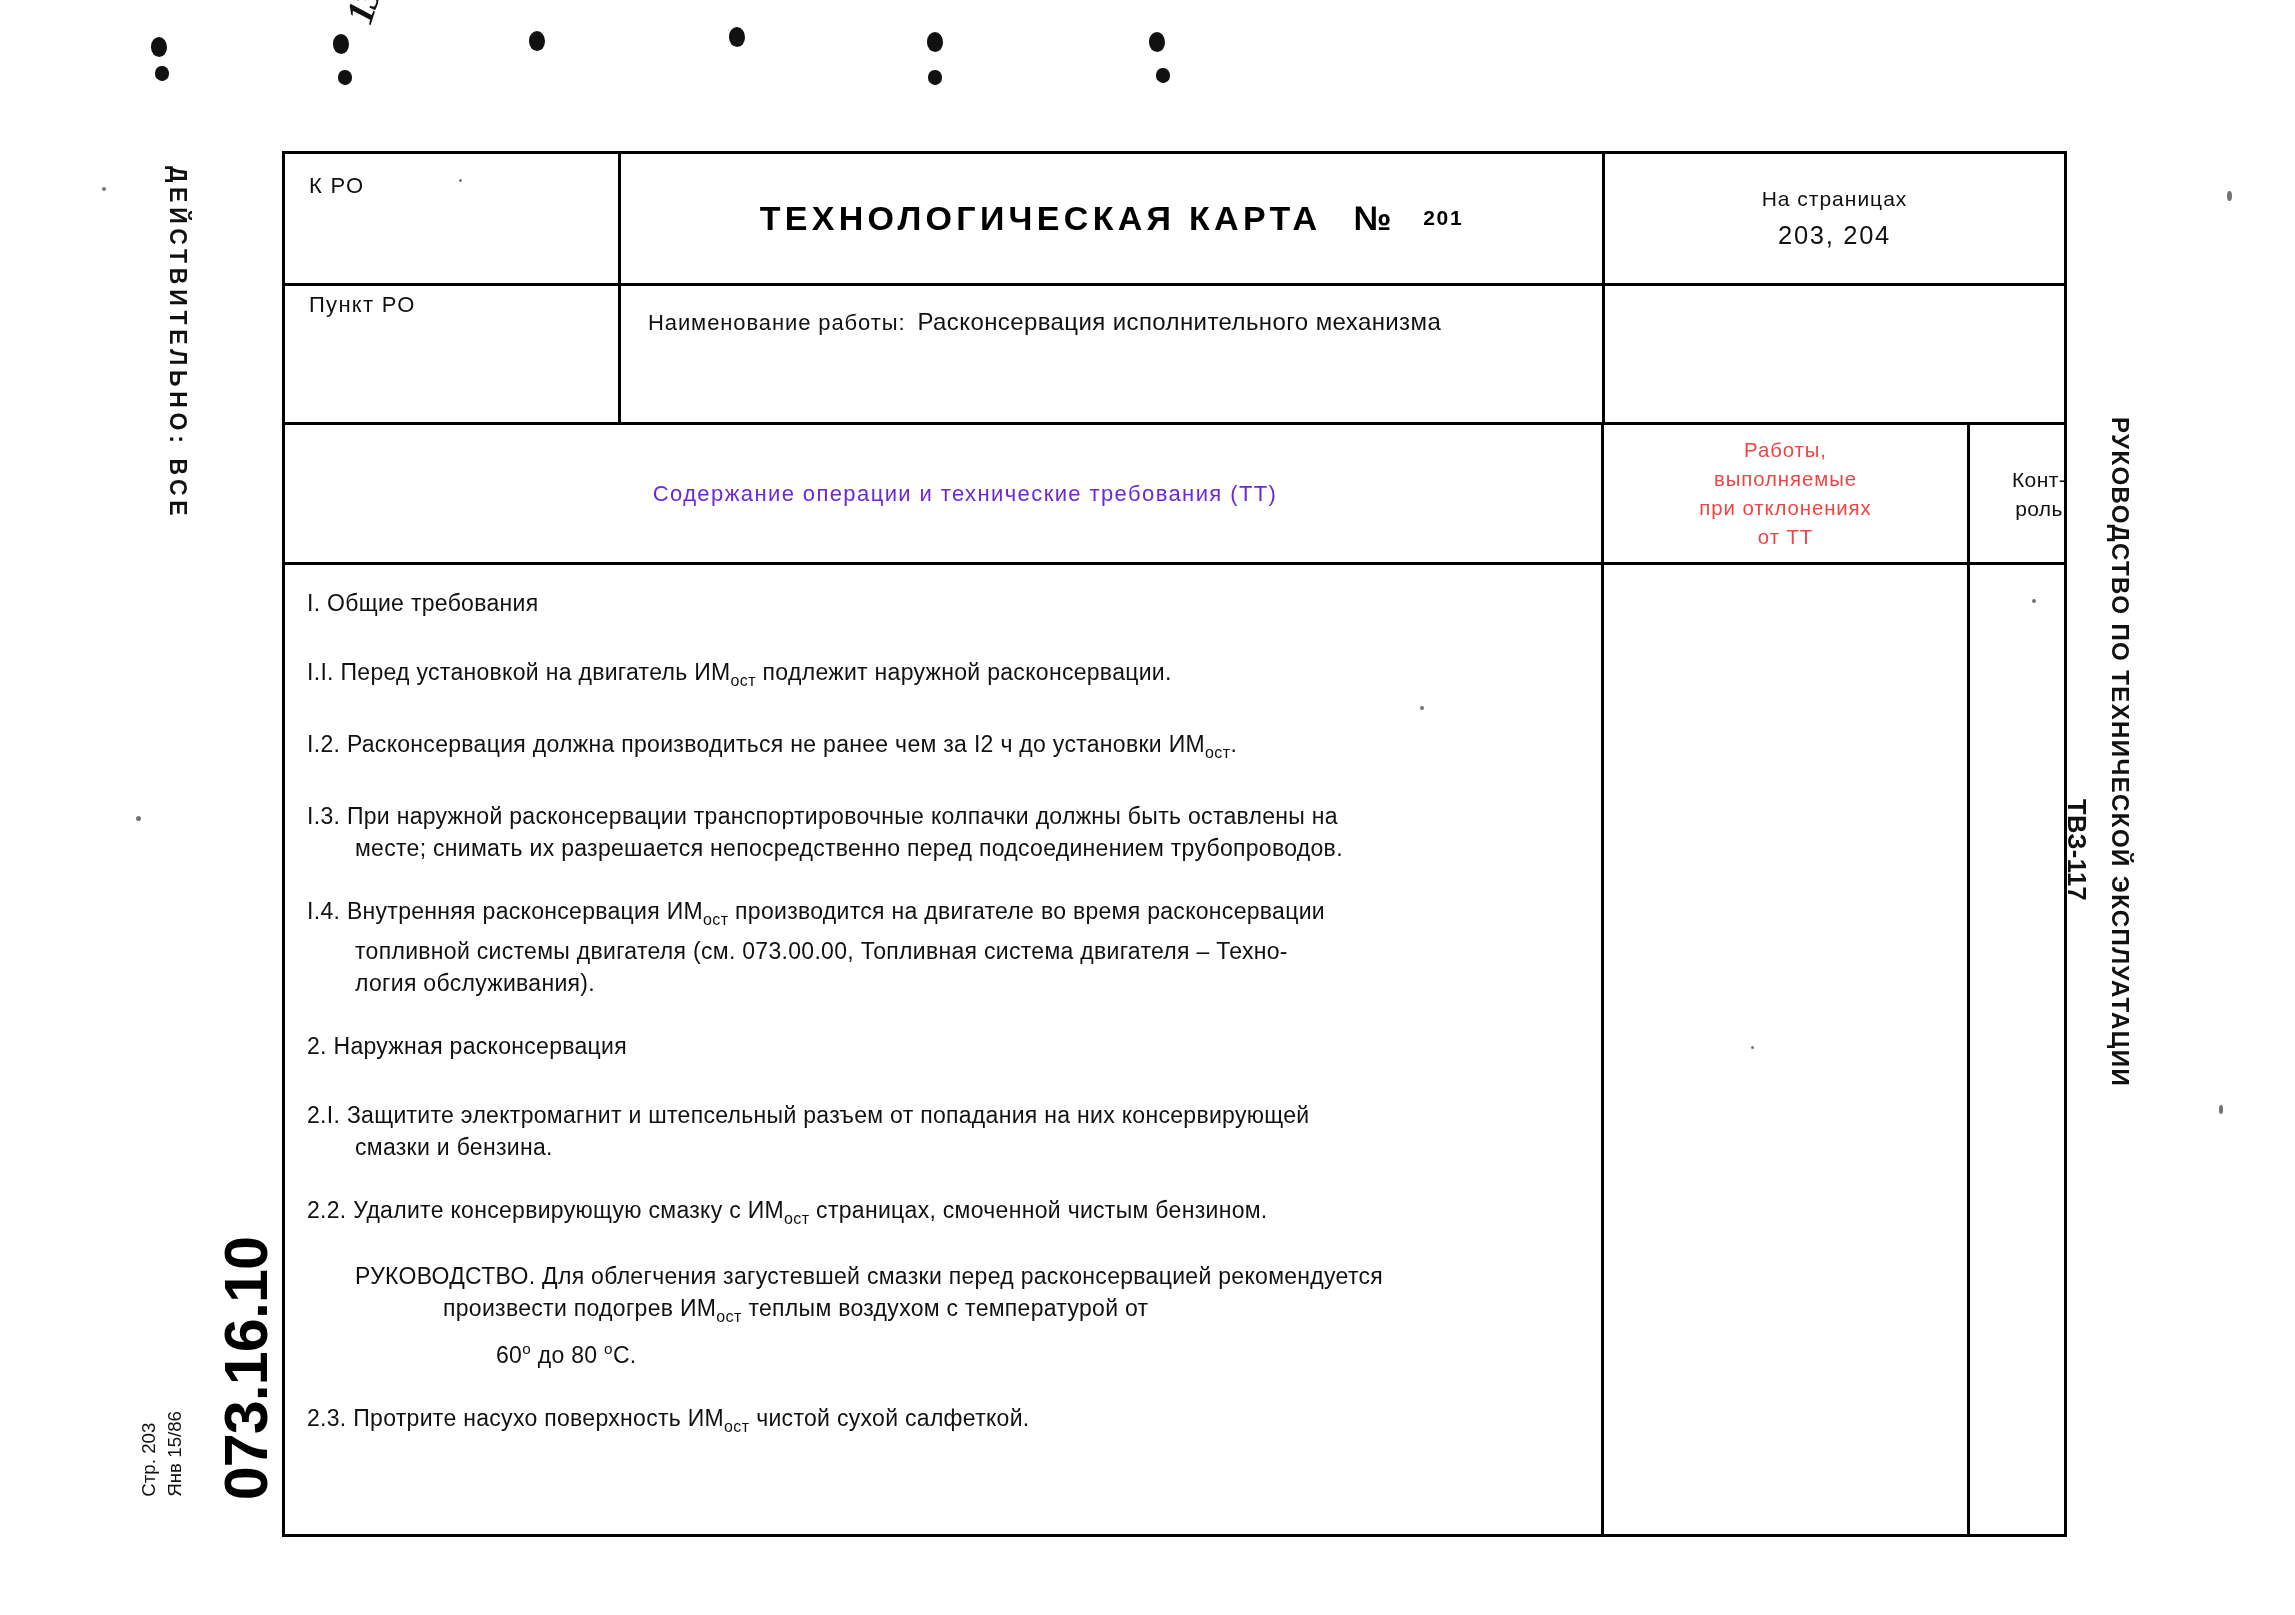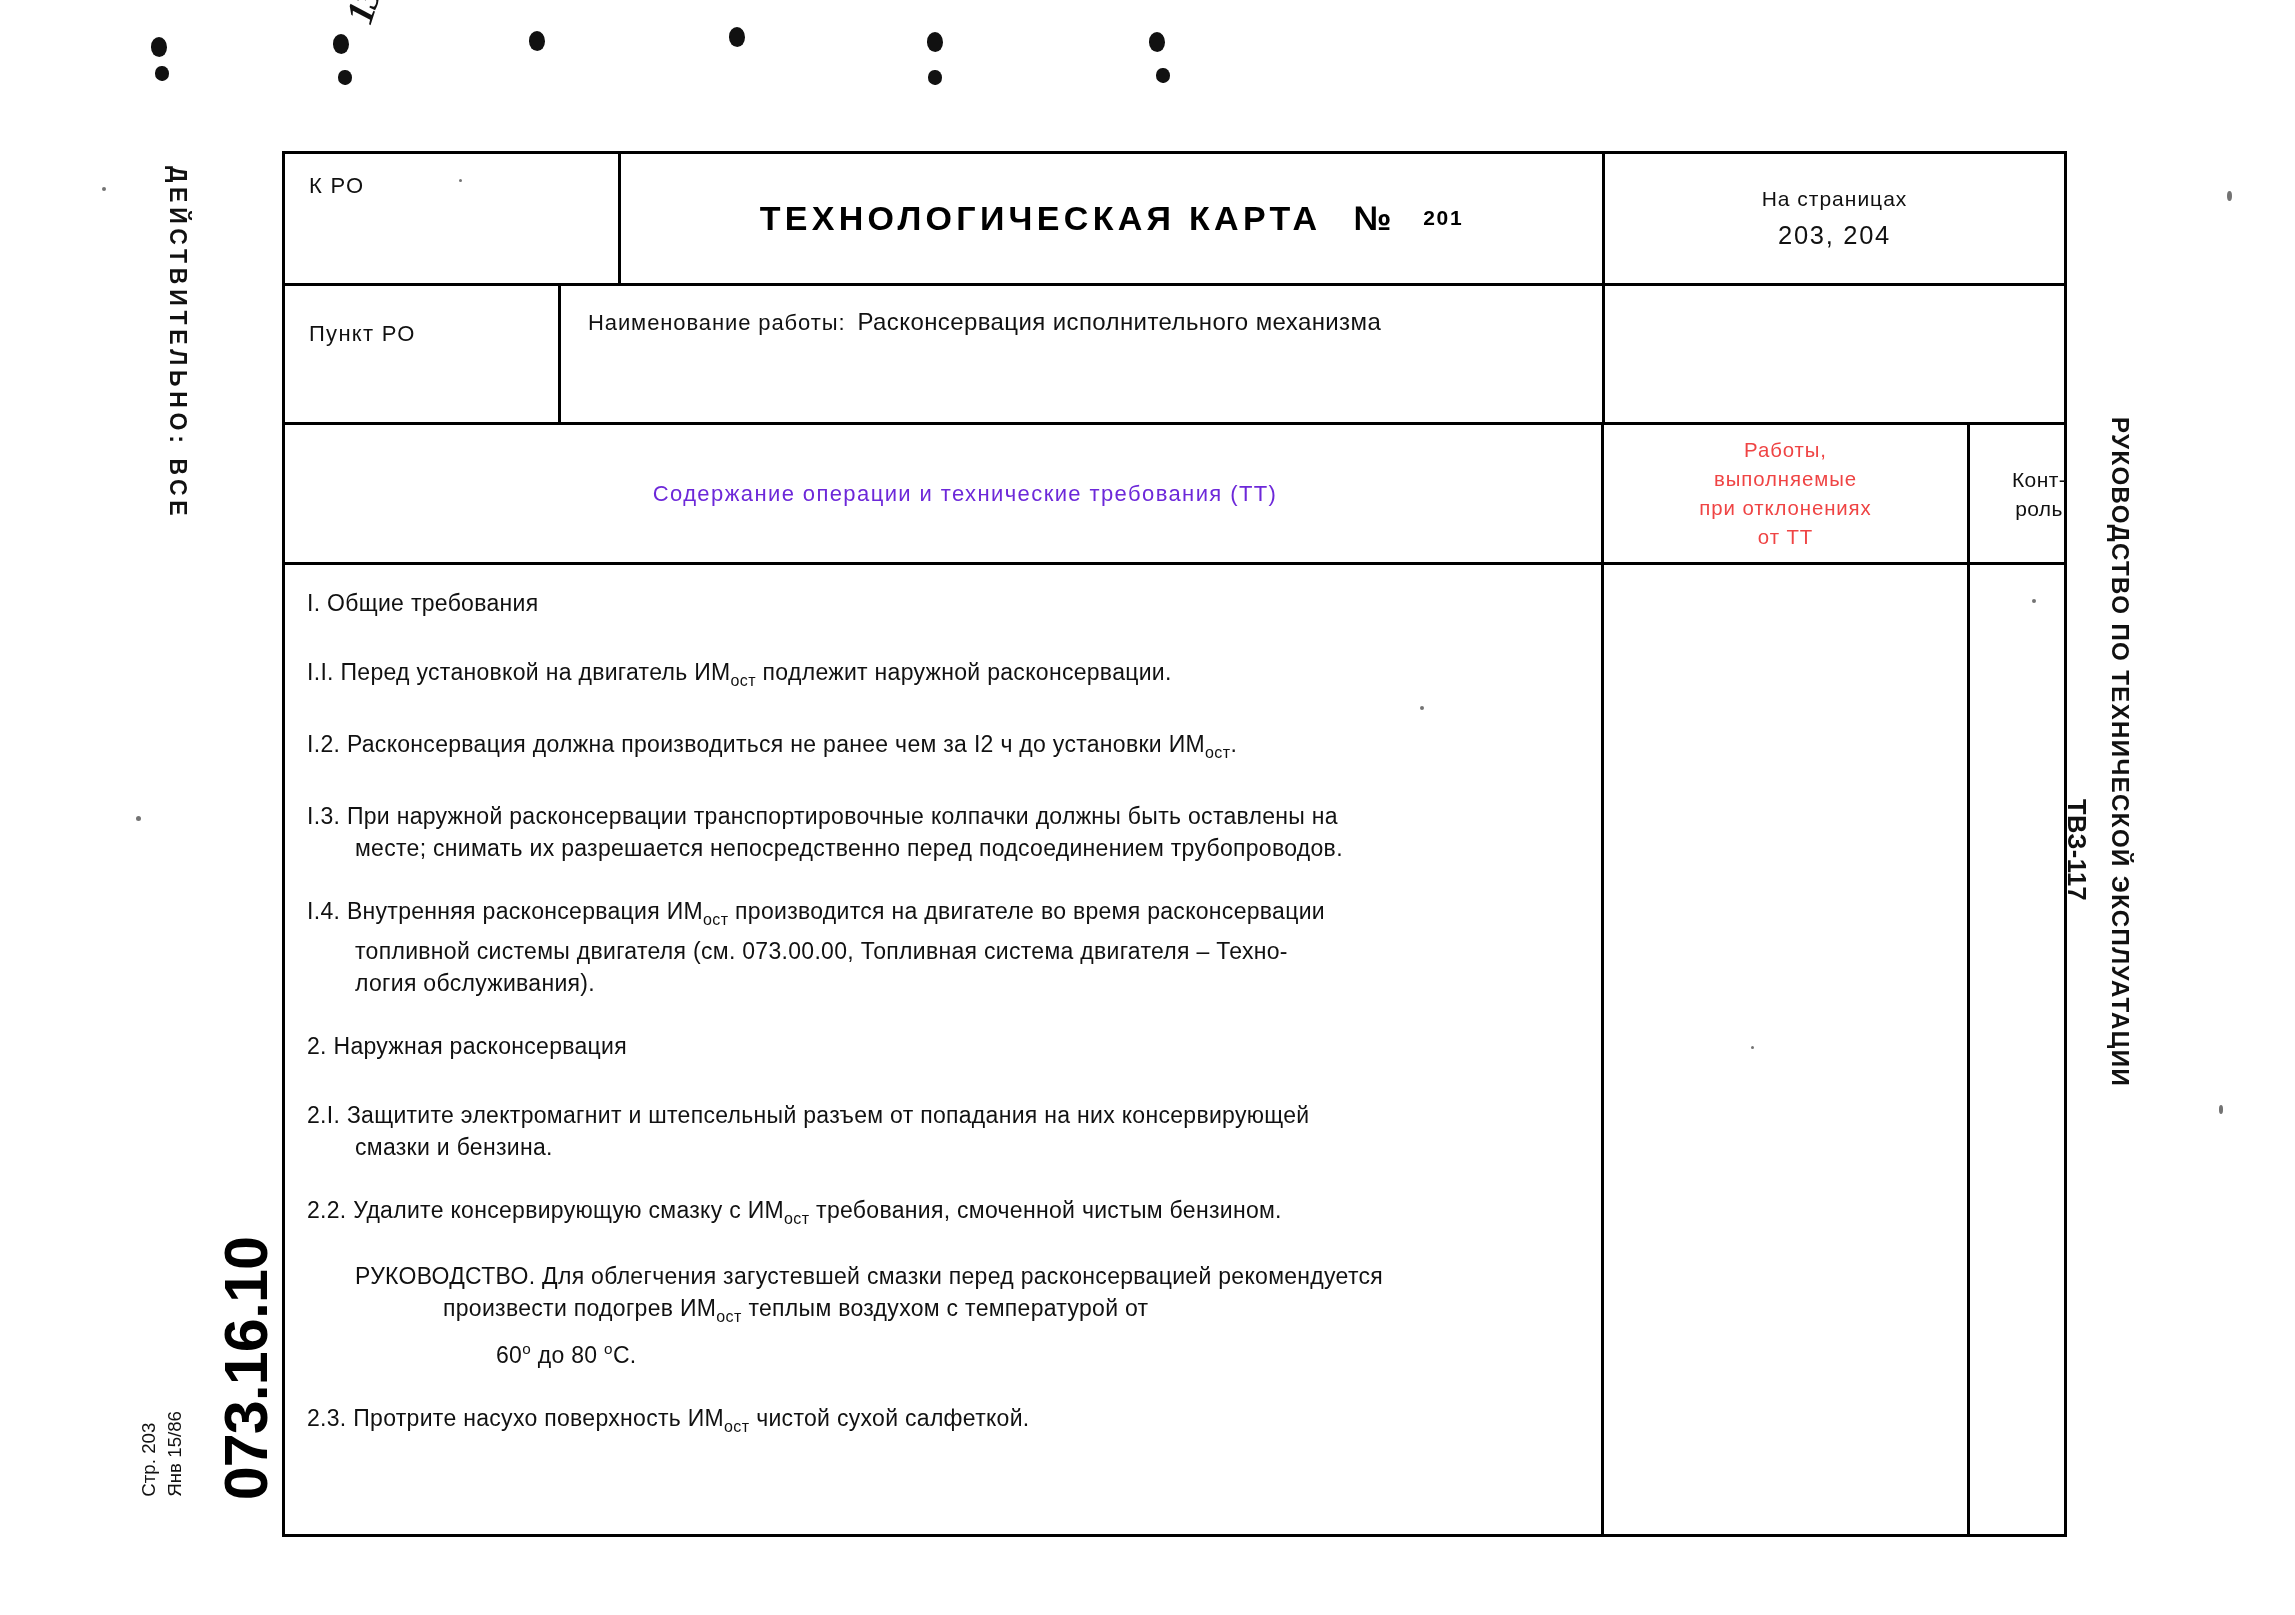--- a/index.html
+++ b/index.html
@@ -113,21 +113,21 @@
   .row.r2{height:136px;}
 
   .cell{box-sizing:border-box;position:relative;}
 
   
   .c-kro{width:336px;border-right:3.4px solid #000;padding:18.7px 0 0 24px;}
   .c-title{flex:1;border-right:3.4px solid #000;display:flex;align-items:center;justify-content:center;}
   .c-pages{width:459px;display:flex;flex-direction:column;align-items:center;justify-content:center;}
 
   
-  .c-punkt{width:276px;border-right:3.4px solid #000;padding:35px 0 0 24px;}
+  .c-punkt{width:336px;border-right:3.4px solid #000;padding:6px 0 0 24px;}
   .c-workname{flex:1;border-right:3.4px solid #000;padding:22px 0 8px 27px;}
   .c-blank{width:459px;}
 
   
   .hdr-sep{height:3.4px;background:#000;}
 
   
   .row.rhead{height:140px;border-bottom:3.4px solid #000;}
   .ch-content{flex:1;border-right:3.4px solid #000;display:flex;align-items:center;justify-content:center;}
   .ch-dev{width:366px;border-right:3.4px solid #000;display:flex;align-items:center;justify-content:center;text-align:center;}
@@ -291,21 +291,21 @@
         <p class="para gap-big">2. Наружная расконсервация</p>
 
         <p class="para">
           <span>2.I.</span>
           <span>Защитите электромагнит и штепсельный разъем от попадания на них консервирующей</span>
           <span class="l2">смазки и бензина.</span>
         </p>
 
         <p class="para tight">
           <span>2.2.</span>
-          <span>Удалите консервирующую смазку с ИМ</span><span class="sub">ост</span><span> требования, смоченной чистым бензином.</span>
+          <span>Удалите консервирующую смазку с ИМ</span><span class="sub">ост</span><span> страницах, смоченной чистым бензином.</span>
         </p>
 
         <p class="para">
           <span class="l2"><span>РУКОВОДСТВО.</span><span> Для облегчения загустевшей смазки перед расконсервацией рекомендуется</span></span>
           <span class="l3"><span>произвести подогрев ИМ</span><span class="sub">ост</span><span> теплым воздухом с температурой от</span></span>
           <span class="l4"><span>60</span><span class="sup">о</span><span> до 80 </span><span class="sup">о</span><span>С.</span></span>
         </p>
 
         <p class="para">
           <span>2.3.</span>

